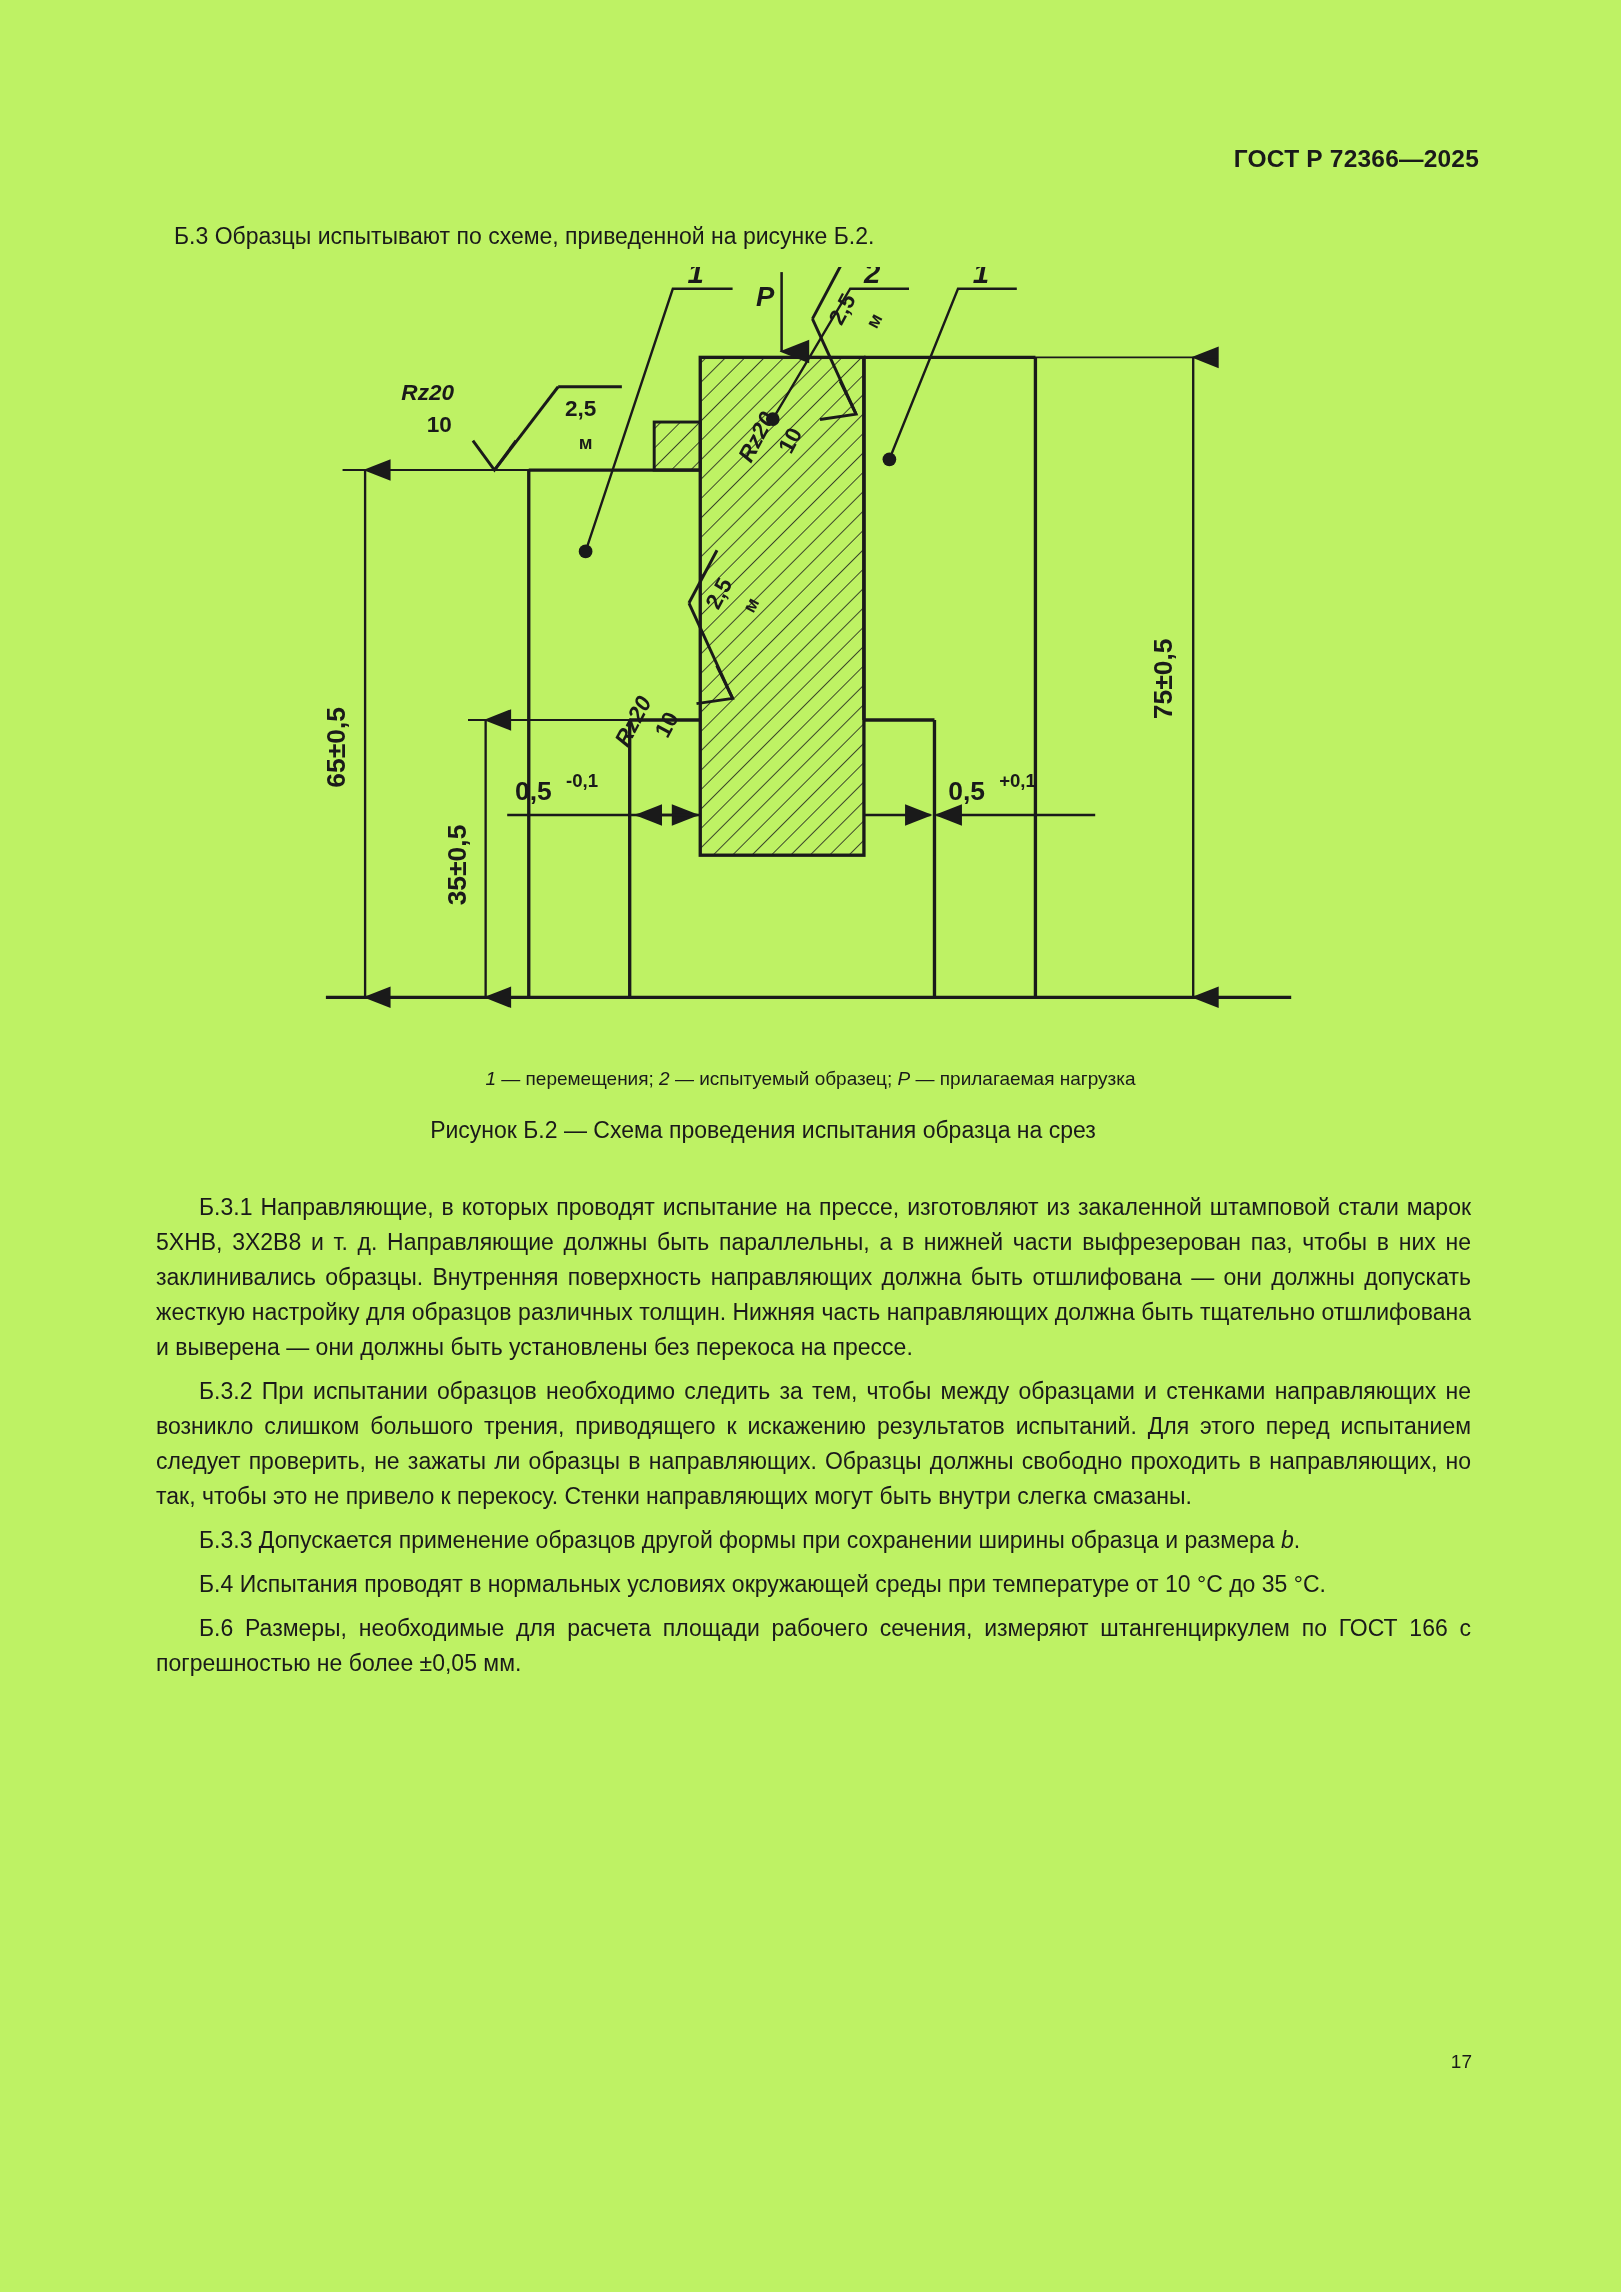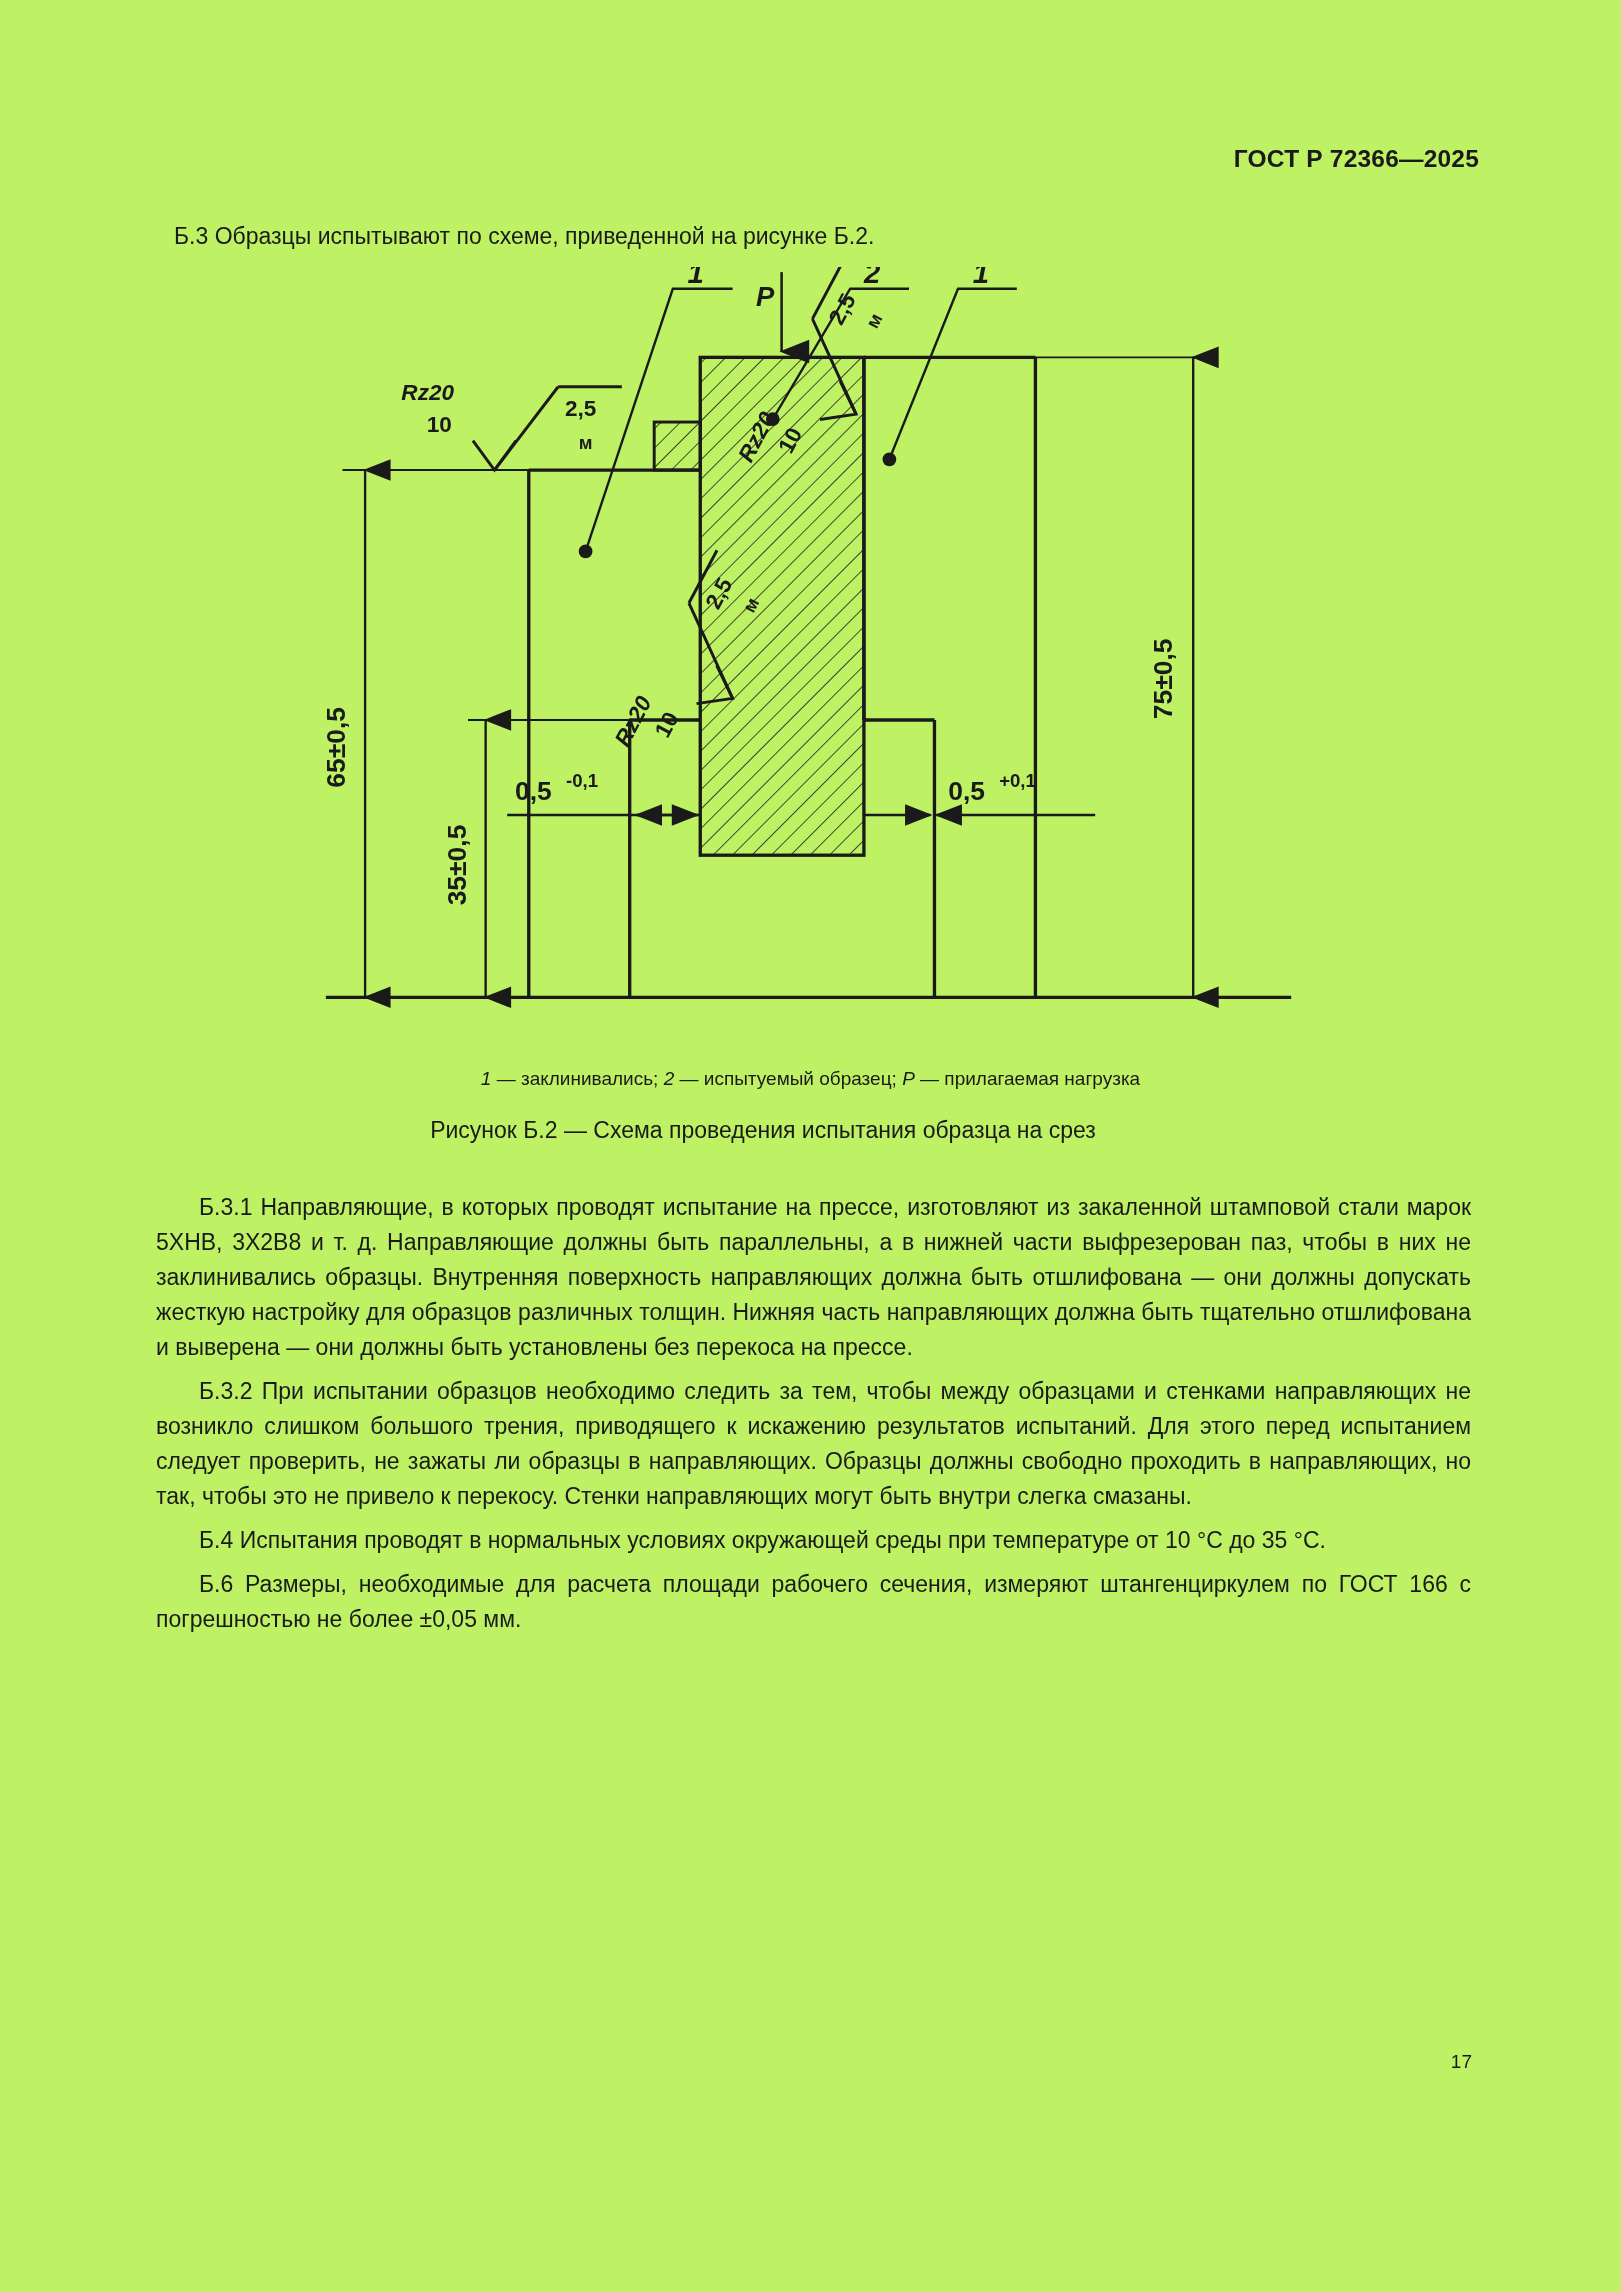--- a/index.html
+++ b/index.html
@@ -257,28 +257,29 @@
         <text class="dw-txt" x="300" y="530" font-size="19">-0,1</text>
       </g>
       <g>
         <text class="dw-txt" x="690" y="544" font-size="27">0,5</text>
         <text class="dw-txt" x="742" y="530" font-size="19">+0,1</text>
       </g>
     </svg>
   </div>
 
   <div class="fig-legend">
-    <i>1</i><span> — заклинивались; </span><i>2</i><span> — испытуемый образец; </span><i>P</i><span> — прилагаемая нагрузка</span>
+    <i>1</i><span> — перемещения; </span><i>2</i><span> — испытуемый образец; </span><i>P</i><span> — прилагаемая нагрузка</span>
   </div>
 
   <div class="fig-caption">Рисунок Б.2 — Схема проведения испытания образца на срез</div>
 
   <div class="body-text">
     <p>Б.3.1 Направляющие, в которых проводят испытание на прессе, изготовляют из закаленной штамповой стали марок 5ХНВ, 3Х2В8 и т. д. Направляющие должны быть параллельны, а в нижней части выфрезерован паз, чтобы в них не заклинивались образцы. Внутренняя поверхность направляющих должна быть отшлифована — они должны допускать жесткую настройку для образцов различных толщин. Нижняя часть направляющих должна быть тщательно отшлифована и выверена — они должны быть установлены без перекоса на прессе.</p>
     <p>Б.3.2 При испытании образцов необходимо следить за тем, чтобы между образцами и стенками направляющих не возникло слишком большого трения, приводящего к искажению результатов испытаний. Для этого перед испытанием следует проверить, не зажаты ли образцы в направляющих. Образцы должны свободно проходить в направляющих, но так, чтобы это не привело к перекосу. Стенки направляющих могут быть внутри слегка смазаны.</p>
+    <p><span>Б.3.3 Допускается применение образцов другой формы при сохранении ширины образца и размера </span><i>b</i><span>.</span></p>
     <p>Б.4 Испытания проводят в нормальных условиях окружающей среды при температуре от 10 °С до 35 °С.</p>
     <p>Б.6 Размеры, необходимые для расчета площади рабочего сечения, измеряют штангенциркулем по ГОСТ 166 с погрешностью не более ±0,05 мм.</p>
   </div>
 
   <div class="page-number">17</div>
 
 </div>
 
 
 </body></html>

